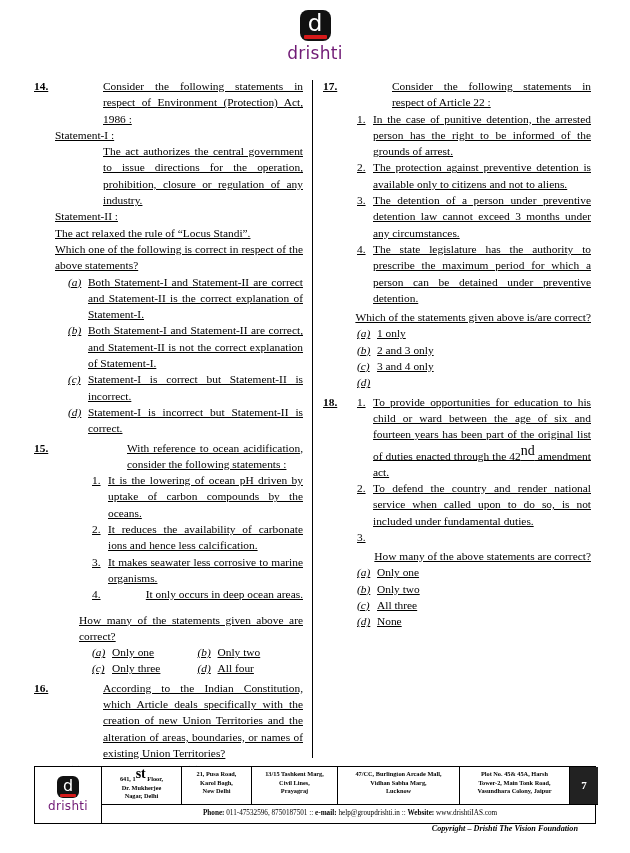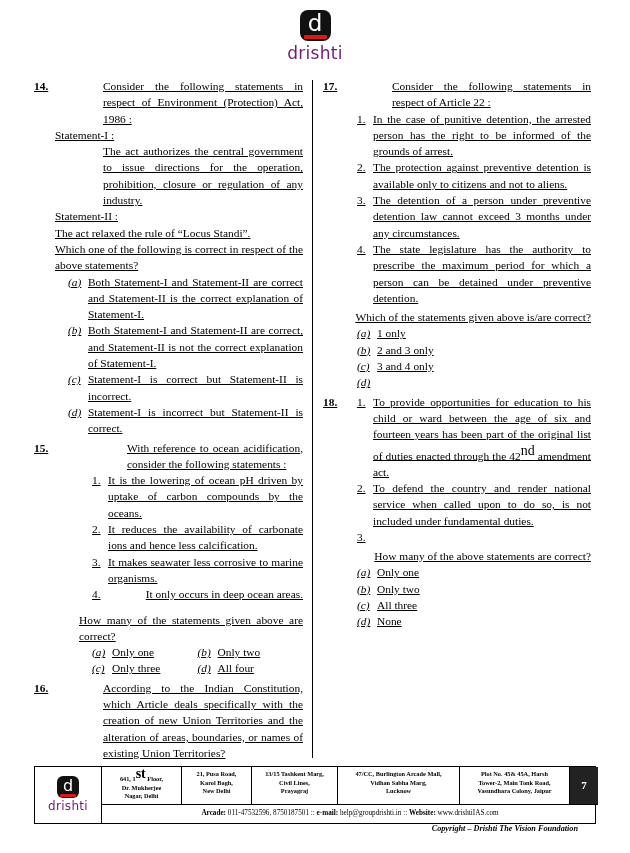--- a/index.html
+++ b/index.html
@@ -520,21 +520,21 @@
             <span>Lucknow</span>
           </div>
           <div class="addr-cell addr-c4">
             <span>Plot No. 45&amp; 45A, Harsh</span><br>
             <span>Tower-2, Main Tonk Road,</span><br>
             <span>Vasundhara Colony, Jaipur</span>
           </div>
           <div class="page-badge">7</div>
         </div>
         <div class="contact-row">
-          <b>Arcade:</b><span> 011-47532596, 8750187501 :: </span><b>e-mail:</b><span> help@groupdrishti.in :: </span><b>Website:</b><span> www.drishtiIAS.com</span>
+          <b>Phone:</b><span> 011-47532596, 8750187501 :: </span><b>e-mail:</b><span> help@groupdrishti.in :: </span><b>Website:</b><span> www.drishtiIAS.com</span>
         </div>
       </div>
     </div>
   </div>
 
   <div class="copyright">Copyright –  Drishti The Vision Foundation</div>
 
 </div>
 
 </body></html>

